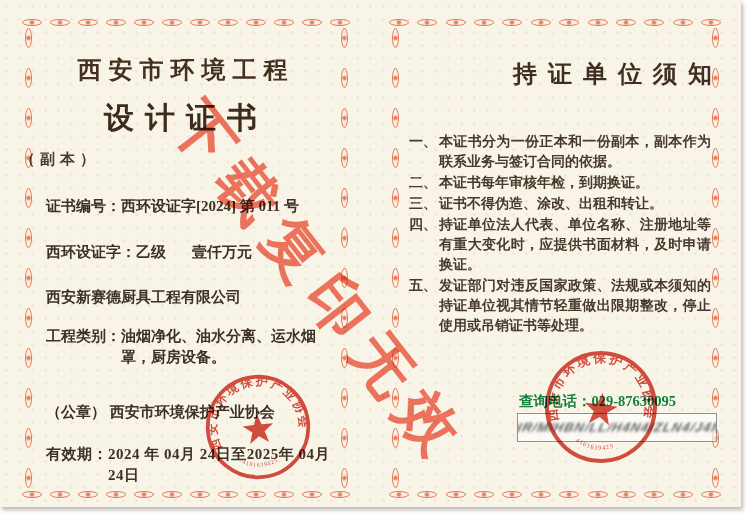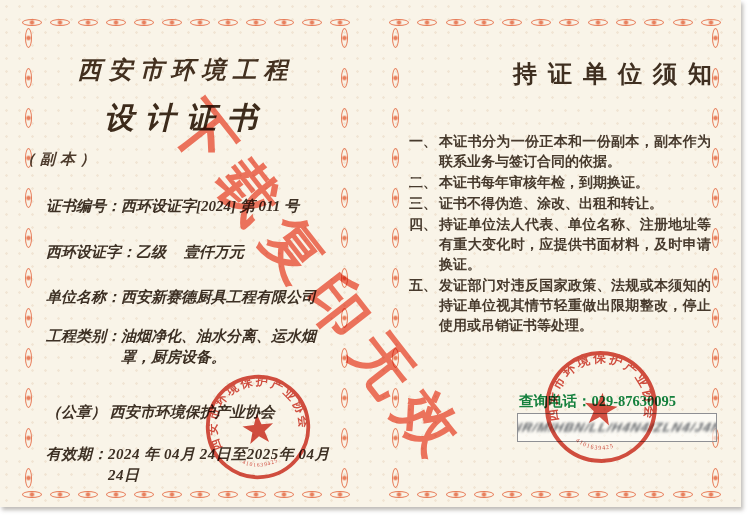--- a/index.html
+++ b/index.html
@@ -9,21 +9,21 @@
 
   
   .paper { position:absolute; left:0; top:0; width:741px; height:507px;
            background-color:#f9f4e8;
            background-image:radial-gradient(rgba(210,172,132,.20) 1px, transparent 1.5px);
            background-size:13px 13px;
            box-shadow:2px 3px 4px rgba(110,105,95,.45); }
 
   
   .page { position:absolute; top:14px; height:488px; }
-  .page-left  { left:20px;  width:332px;font-style:italic; }
+  .page-left  { left:20px;  width:332px; }
   .page-right { left:387px; width:336px; }
 
   
   .bf { position:absolute; display:flex; justify-content:space-between; align-items:center; z-index:1; }
   .bf-top    { top:2px;    left:2px; right:2px; height:12px; }
   .bf-bottom { bottom:2px; left:2px; right:2px; height:12px; }
   .bf-left   { left:2px;  top:14px; bottom:14px; width:12px; flex-direction:column; }
   .bf-right  { right:2px; top:14px; bottom:14px; width:12px; flex-direction:column; }
   .bf i { display:block; border:1.6px solid #e77a56; border-radius:50%;
           background:radial-gradient(circle, rgba(231,122,86,.95) 1.3px, rgba(231,122,86,.25) 2.6px, transparent 3.4px); }
@@ -35,21 +35,21 @@
                font-size:24px; font-weight:700; letter-spacing:7px; color:#43301f; z-index:2; }
   .lp-title2 { position:absolute; top:84px; left:0; width:100%; text-align:center;
                font-size:30px; font-weight:700; letter-spacing:11px; color:#3d2b1b; z-index:2; }
   .lp-sub    { position:absolute; top:136px; left:0; width:100%; text-align:left;
                font-size:15px; font-weight:600; letter-spacing:5px; color:#4c3a2b; z-index:2; }
   .fieldrow  { position:absolute; left:26px; right:8px; display:flex; align-items:flex-start;
                font-size:15px; font-weight:700; color:#3d3024; z-index:2; line-height:21px; }
   .fieldrow .lbl { white-space:nowrap; }
   .row-certno   { top:182px; }
   .row-grade    { top:228px; }
-  .row-grade .gv { margin-right:18px; }
+  .row-grade .gv { margin-right:26px; }
   .row-company  { top:273px; }
   .row-category { top:312px; }
   .row-category .val { width:218px; }
   .row-issuer   { top:388px; }
   .row-validity { top:430px; letter-spacing:.5px; }
 
   
   .rp-title { position:absolute; top:44px; left:0; width:100%; text-align:right;
               font-size:24px; font-weight:700; letter-spacing:11px; color:#3f2f20; z-index:2; }
   .notices  { position:absolute; top:118px; left:22px; width:302px; z-index:2; }
@@ -151,21 +151,20 @@
       <span class="val">西环设证字[2024] 第 011 号</span>
     </div>
 
     <div class="fieldrow row-grade">
       <span class="lbl">西环设证字：</span>
       <span class="val gv">乙级</span>
       <span class="val">壹仟万元</span>
     </div>
 
     <div class="fieldrow row-company">
-      <span class="lbl">单位名称：</span>
       <span class="val">西安新赛德厨具工程有限公司</span>
     </div>
 
     <div class="fieldrow row-category">
       <span class="lbl">工程类别：</span>
       <span class="val">油烟净化、油水分离、运水烟罩，厨房设备。</span>
     </div>
 
     <div class="fieldrow row-issuer">
       <span class="val">（公章） 西安市环境保护产业协会</span>

